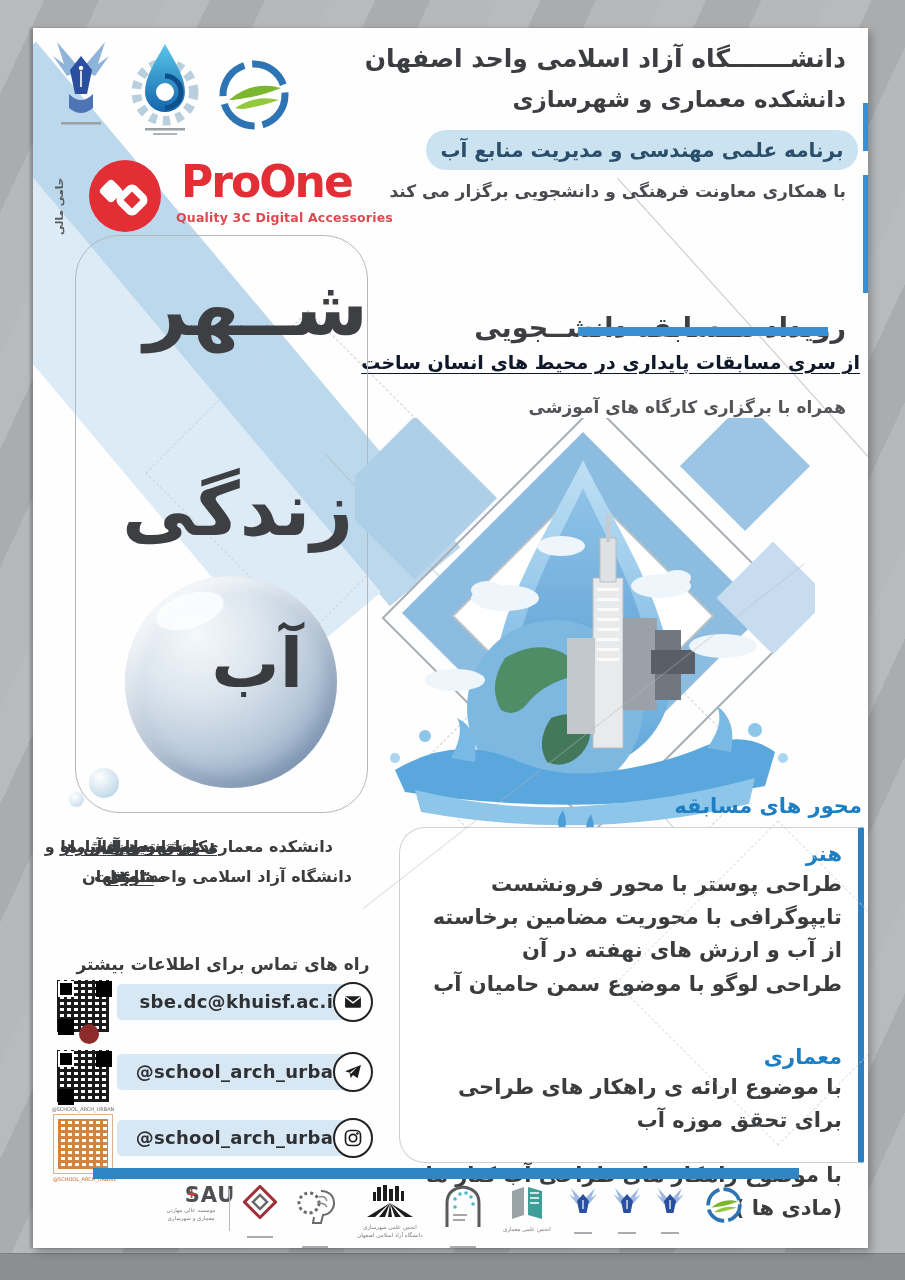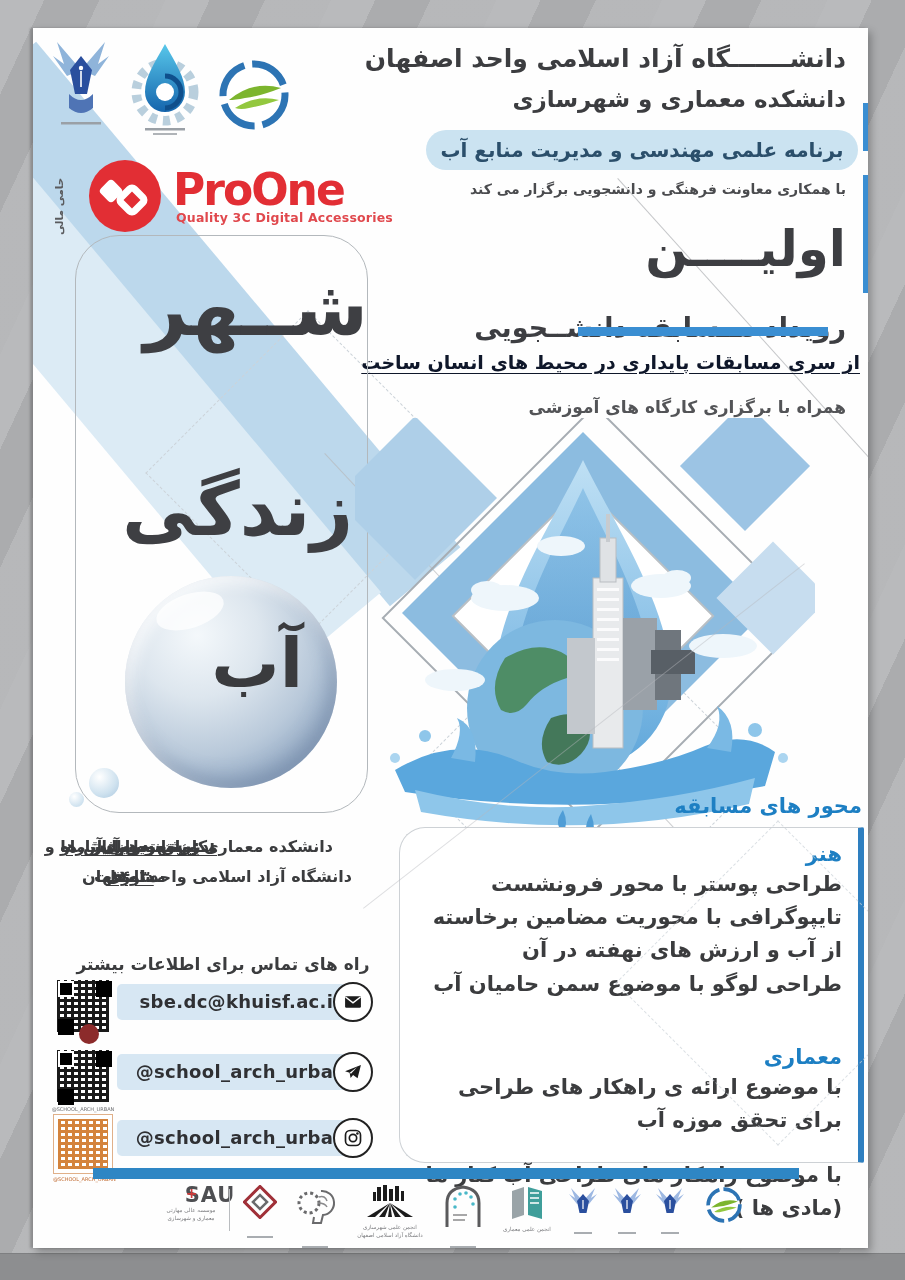--- a/index.html
+++ b/index.html
@@ -38,29 +38,29 @@
 
   
   .logo-azad{left:16px;top:8px;width:64px;height:96px;}
   .logo-gear{left:90px;top:12px;width:84px;height:100px;}
   .logo-club{left:182px;top:24px;width:78px;height:86px;}
 
   .hdr-line1{right:22px;top:16px;font-size:25px;font-weight:bold;color:#3c3d40;}
   .hdr-line2{right:22px;top:58px;font-size:23px;font-weight:bold;color:#3c3d40;}
   .hdr-pill{right:10px;top:102px;width:432px;height:40px;background:#cbe3f1;border-radius:20px;
     color:#2b4f6b;font-size:20px;font-weight:bold;text-align:center;line-height:40px;}
-  .hdr-collab{right:22px;top:153px;font-size:14px;font-weight:bold;color:#4a4b4e;}
+  .hdr-collab{right:22px;top:153px;font-size:17px;font-weight:bold;color:#4a4b4e;}
 
   
   .sp-vert{left:20px;top:142px;width:16px;height:72px;writing-mode:vertical-rl;transform:rotate(180deg);
     font-size:10.5px;font-weight:bold;color:#5a5b5e;text-align:center;}
   .sp-circle{left:56px;top:132px;width:72px;height:72px;border-radius:50%;background:#e22e34;}
   .sp-circle .hs{position:absolute;left:13px;top:22px;width:18px;height:18px;background:#fff;border-radius:4px;transform:rotate(45deg);}
   .sp-circle .ho{position:absolute;left:30px;top:27px;width:26px;height:26px;border:7px solid #fff;border-radius:7px;transform:rotate(45deg);}
-  .sp-brand{left:140px;top:128px;font-size:44px;font-weight:bold;color:#e22e34;letter-spacing:-2px;margin-top:8px;}
+  .sp-brand{left:148px;top:128px;font-size:44px;font-weight:bold;color:#e22e34;letter-spacing:-2px;}
   .sp-tag{left:143px;top:182px;font-size:12.5px;font-weight:bold;color:#e0484d;letter-spacing:.2px;}
 
   
   .t-first{right:22px;top:192px;font-size:50px;font-weight:bold;color:#3d3e42;}
   .t-event{right:22px;top:256px;font-size:27px;font-weight:bold;color:#3d3e42;margin-top:28px;}
   .t-bar{right:40px;top:299px;width:250px;height:9px;background:#3a8ed2;}
   .t-series{right:8px;top:323px;font-size:19px;font-weight:bold;color:#0f172a;
     text-decoration:underline;text-underline-offset:4px;}
   .t-workshops{right:22px;top:369px;font-size:17px;font-weight:bold;color:#535457;}
 
@@ -200,21 +200,20 @@
   <div class="hdr-collab fa">با همکاری معاونت فرهنگی و دانشجویی برگزار می کند</div>
 
   <div class="sp-vert fa">حامی مالی</div>
   <div class="sp-circle">
       <span class="hs"></span>
       <span class="ho"></span>
     </div>
   <div class="sp-brand">ProOne</div>
   <div class="sp-tag">Quality 3C Digital Accessories</div>
 
-  <div class="t-first fa">اولیــــن</div>
   <div class="t-event fa">رویداد مــسابقه دانشــجویی</div>
   <div class="t-bar"></div>
   <div class="t-series fa">از سری مسابقات پایداری در محیط های انسان ساخت</div>
   <div class="t-workshops fa">همراه با برگزاری کارگاه های آموزشی</div>
 
   <div class="slogan-card"></div>
   <div class="sw1 fa">شــهر</div>
   <div class="sw2 fa">زندگی</div>
   <div class="bubble">
     <span class="shine"></span>

